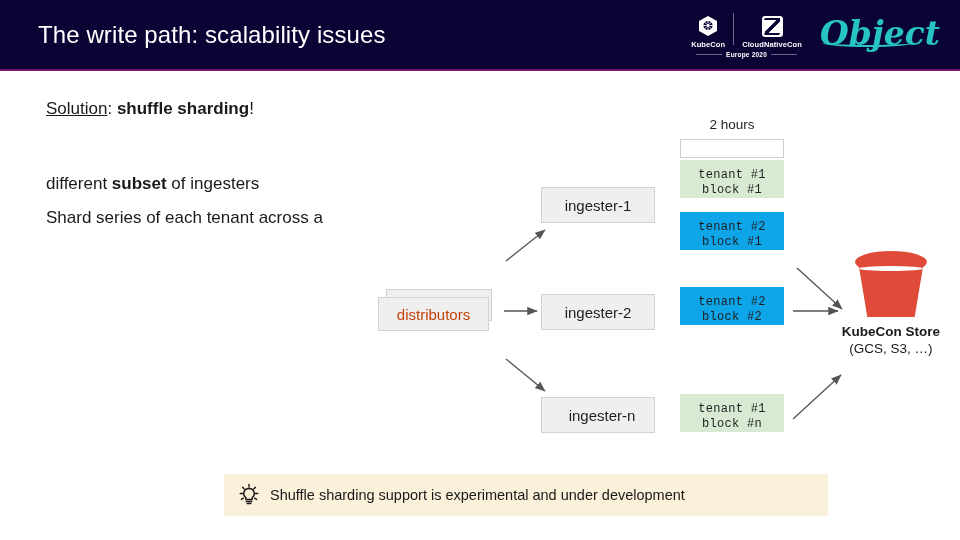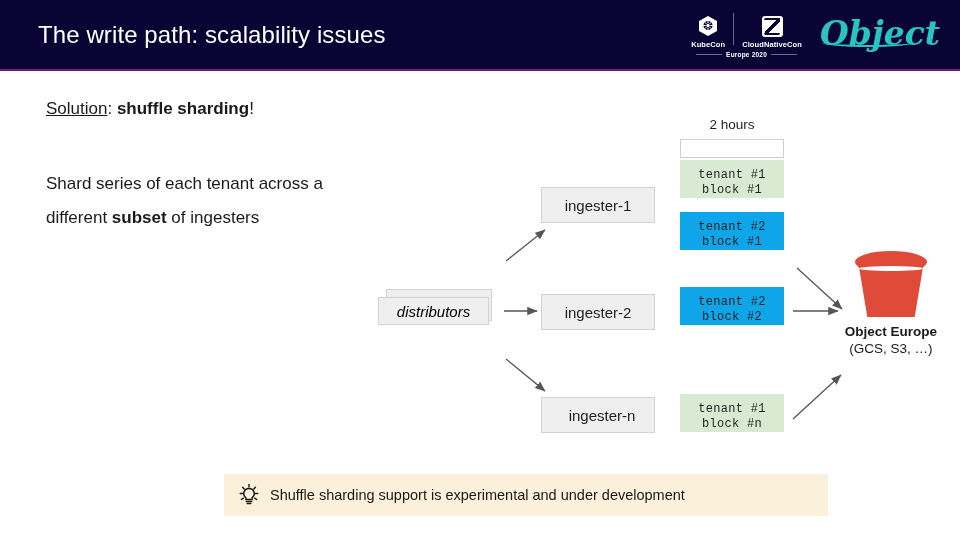--- a/index.html
+++ b/index.html
@@ -205,30 +205,29 @@
     position: absolute;
     left: 8px; top: 0;
     width: 106px; height: 32px;
     background: #efefef;
     border: 1px solid #d2d2d2;
     box-sizing: border-box;
   }
   .dist-front {
     position: absolute;
     left: 0; top: 8px;
-    width: 111px; height: 28px;
+    width: 111px; height: 34px;
     background: #efefef;
     border: 1px solid #d2d2d2;
     box-sizing: border-box;
     display: flex;
     align-items: center;
     justify-content: center;
     font-size: 15px;
-    color: #000000;
-    font-style: italic;
+    color: #c2410c;
   }
 
   
   .hours-label {
     position: absolute;
     left: 680px;
     top: 46px;
     width: 104px;
     text-align: center;
     font-size: 13.5px;
@@ -397,22 +396,22 @@
   </div>
 </div>
 
 <div class="slide">
 
   <div class="solution-line">
     <span class="u">Solution</span><span>: </span><b>shuffle sharding</b><span>!</span>
   </div>
 
   <div class="body-text">
+    <div><span>different </span><b>subset</b><span> of ingesters</span></div>
     <div>Shard series of each tenant across a</div>
-    <div><span>different </span><b>subset</b><span> of ingesters</span></div>
   </div>
 
   <div class="dist-wrap">
     <div class="dist-back"></div>
     <div class="dist-front">distributors</div>
   </div>
 
   <div class="node node-ing" id="ingester-1">ingester-1</div>
   <div class="node node-ing" id="ingester-2">ingester-2</div>
   <div class="node node-ing" id="ingester-n">ingester-n</div>
@@ -436,21 +435,21 @@
     <span>tenant #1</span>
     <span>block #n</span>
   </div>
 
   <div class="objstore">
     <div class="bucket">
       <div class="bucket-body"></div>
       <div class="bucket-lip"></div>
       <div class="bucket-gap"></div>
     </div>
-    <div class="obj-title">Object Europe</div>
+    <div class="obj-title">KubeCon Store</div>
     <div class="obj-sub">(GCS, S3, …)</div>
   </div>
 
   <svg class="arrows">
     <defs>
       <marker id="ah" markerWidth="9" markerHeight="9" refX="7.5" refY="3.2" orient="auto">
         <path d="M0,0 L8,3.2 L0,6.4 Z" fill="#555555"></path>
       </marker>
     </defs>
     <g stroke="#555555" stroke-width="1.3" fill="none" marker-end="url(#ah)">

